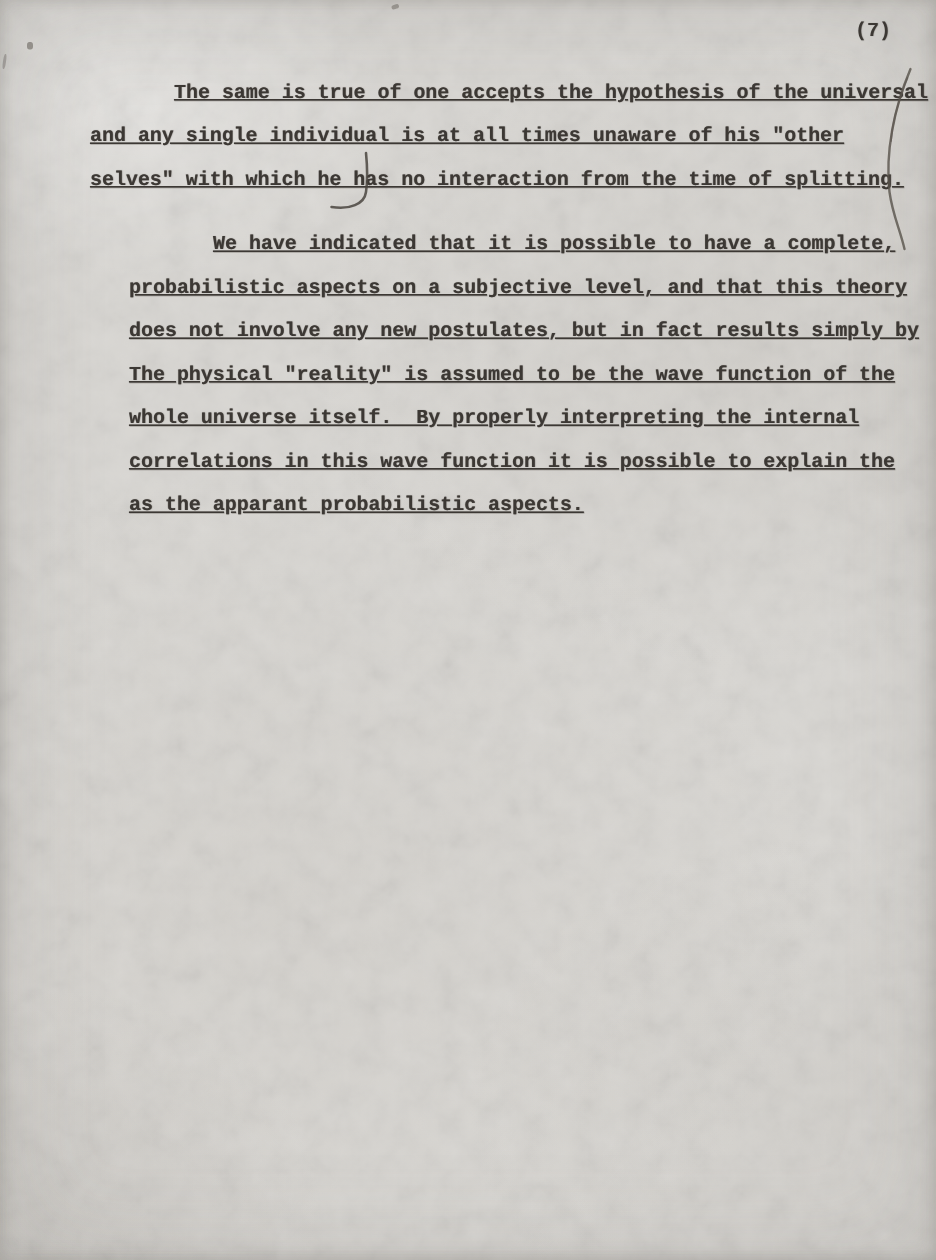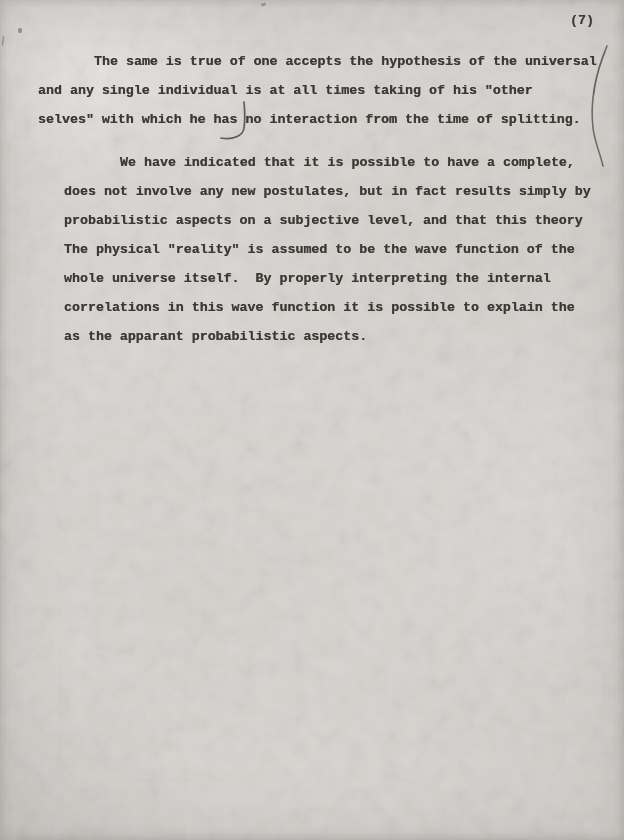--- a/index.html
+++ b/index.html
@@ -34,23 +34,24 @@
     opacity: .16;
     pointer-events: none;
   }
   .typed {
     font-weight: bold;
     font-size: 13.3px;
     letter-spacing: 0;
   }
   .body-text {
     position: absolute;
-    left: 38px;
+    left: 60px;
     top: 47px;
     width: 560px;
+    text-decoration: underline;
   }
   .typed-line {
     white-space: pre;
     line-height: 29px;
     height: 29px;
     text-shadow: 0.3px 0.3px 0.6px rgba(60,55,50,.55), -0.2px 0 0.4px rgba(60,55,50,.30);
   }
   .typed-line.indent { padding-left: 56px; }
   .paragraph + .paragraph { margin-top: 14px; margin-left: 26px; }
   .page-number {
@@ -86,27 +87,27 @@
       <feColorMatrix type="saturate" values="0"></feColorMatrix>
     </filter>
     <rect width="624" height="840" filter="url(#grain)"></rect>
   </svg>
 
   <div class="page-number typed">(7)</div>
 
   <div class="body-text typed">
       <div class="paragraph">
         <div class="typed-line indent">The same is true of one accepts the hypothesis of the universal</div>
-        <div class="typed-line">and any single individual is at all times taking of his "other</div>
+        <div class="typed-line">and any single individual is at all times unaware of his "other</div>
         <div class="typed-line">selves" with which he has no interaction from the time of splitting.</div>
       </div>
       <div class="paragraph">
         <div class="typed-line indent">We have indicated that it is possible to have a complete,</div>
+        <div class="typed-line">probabilistic aspects on a subjective level, and that this theory</div>
         <div class="typed-line">does not involve any new postulates, but in fact results simply by</div>
-        <div class="typed-line">probabilistic aspects on a subjective level, and that this theory</div>
         <div class="typed-line">The physical "reality" is assumed to be the wave function of the</div>
         <div class="typed-line">whole universe itself.  By properly interpreting the internal</div>
         <div class="typed-line">correlations in this wave function it is possible to explain the</div>
         <div class="typed-line">as the apparant probabilistic aspects.</div>
       </div>
     </div>
 
   <svg class="mark-svg insert-mark" width="36" height="46" xmlns="http://www.w3.org/2000/svg">
     <path d="M 30 2 C 31 12, 31 21, 30 28 C 29 36, 19 40, 7 38" fill="none" stroke="#4a453f" stroke-width="1.7" stroke-linecap="round" opacity="0.85"></path>
   </svg>

